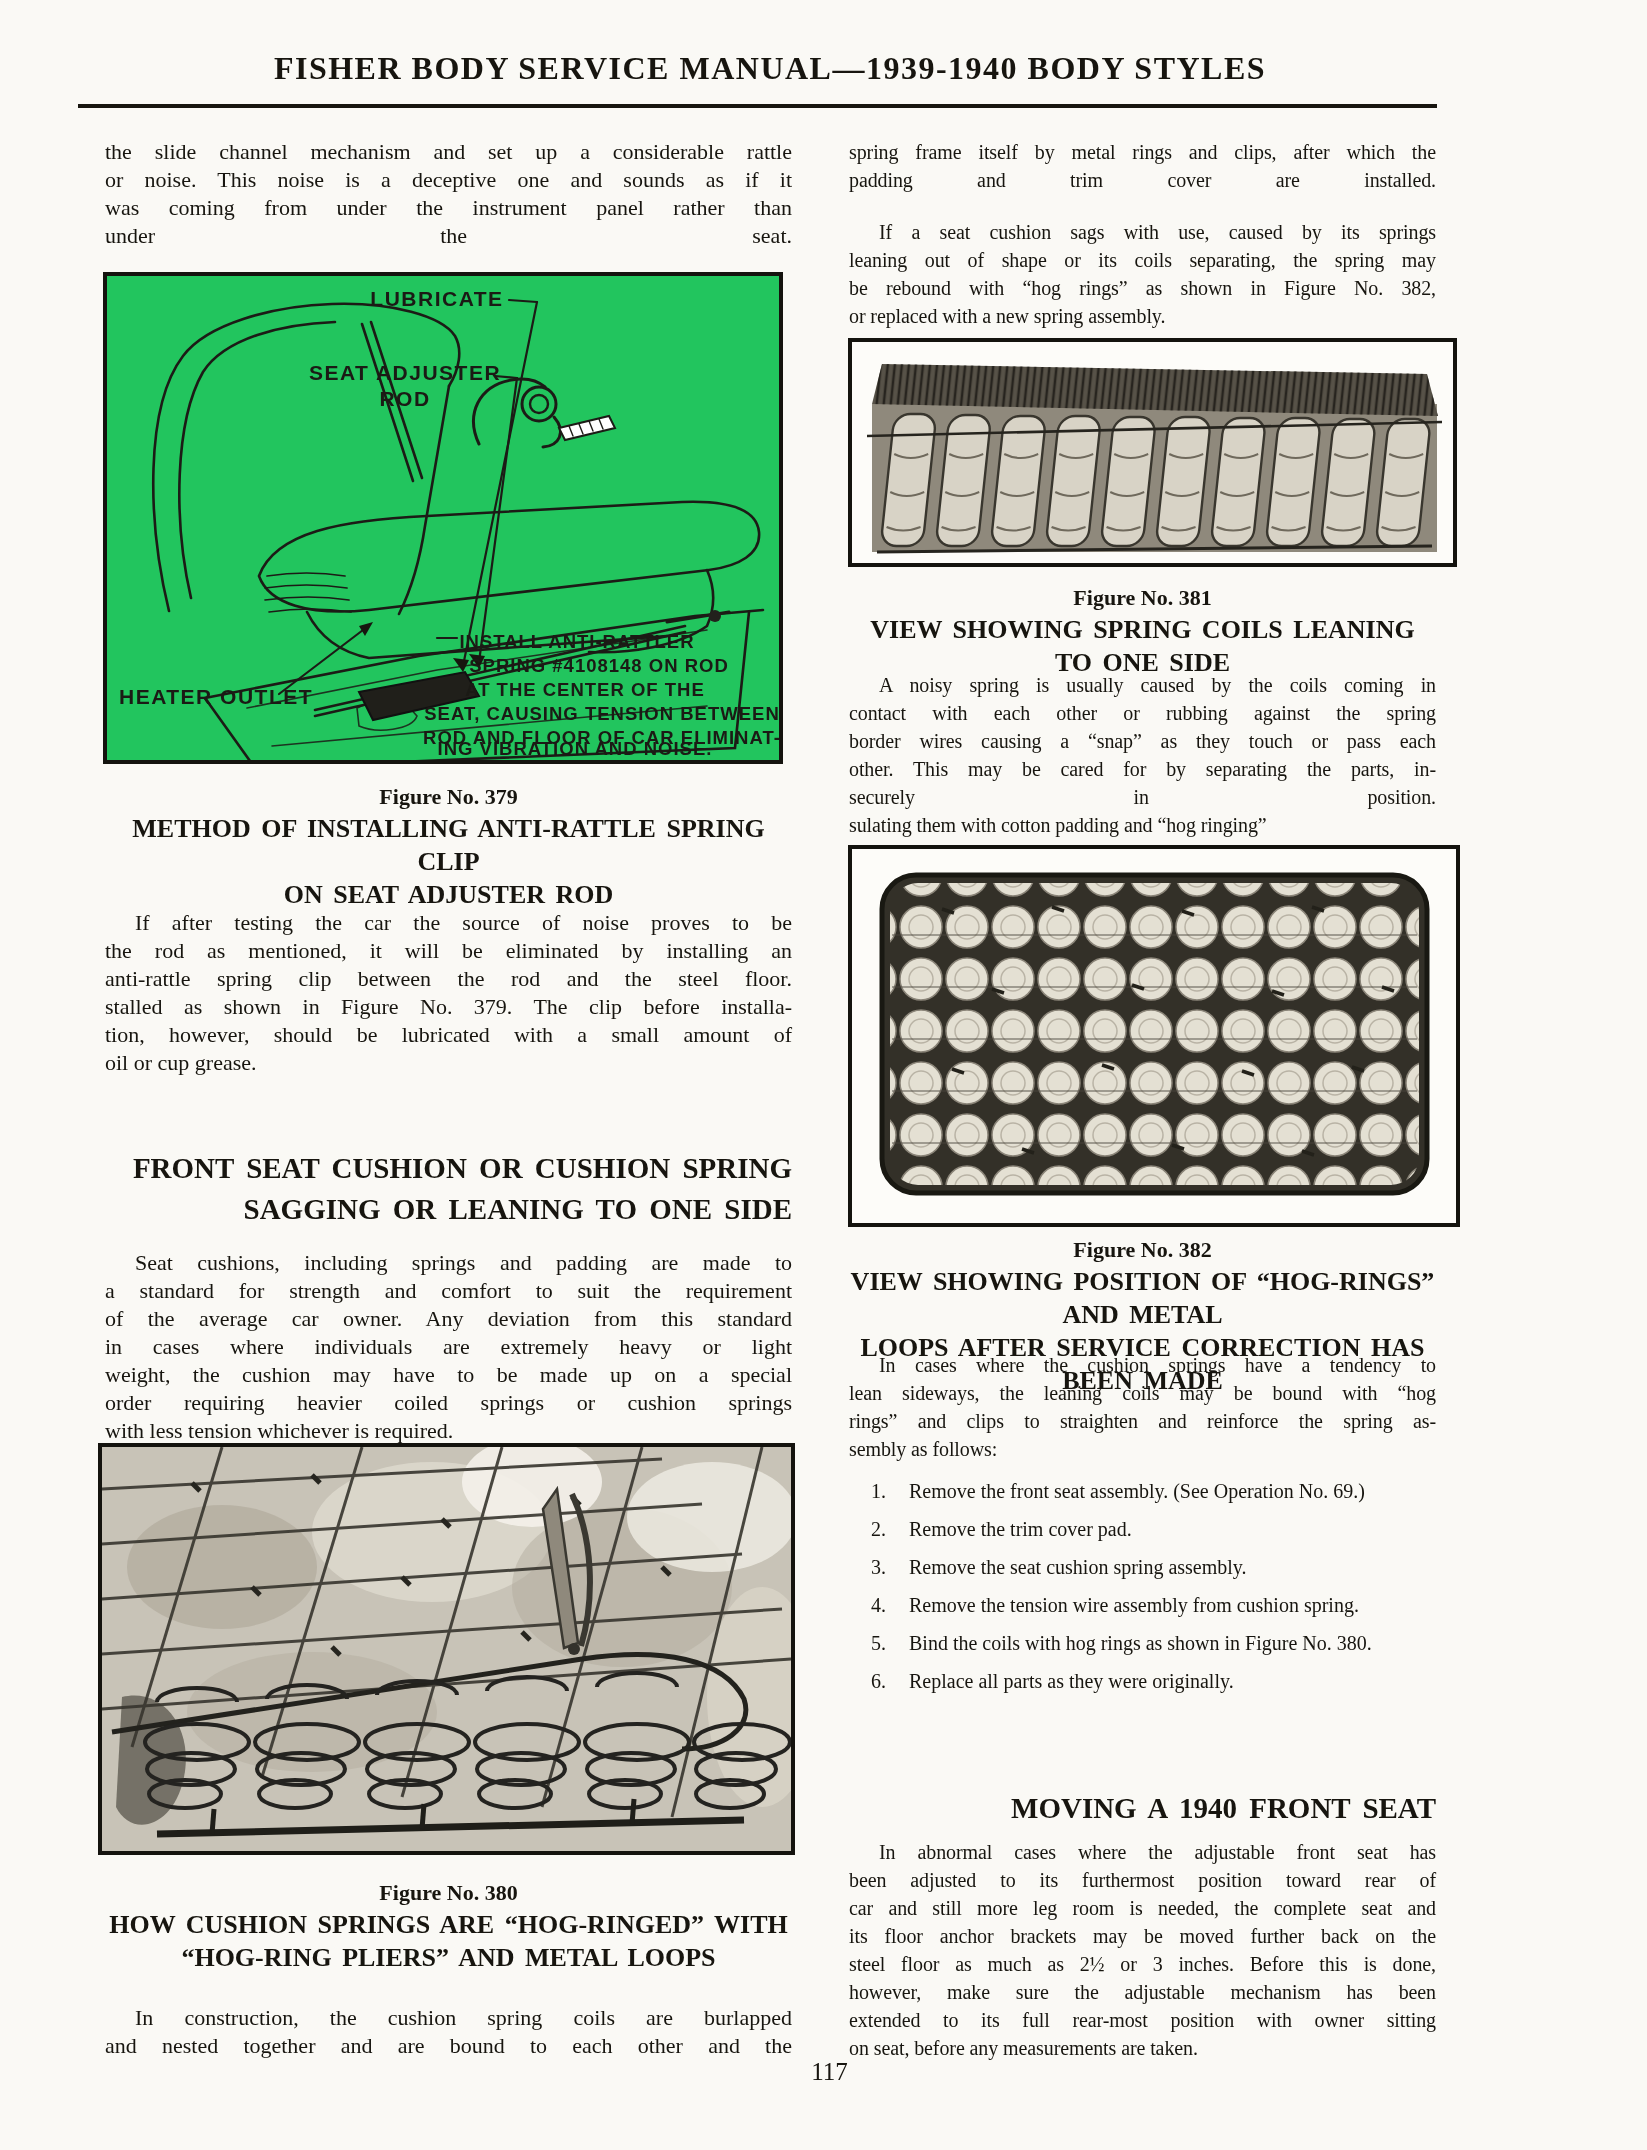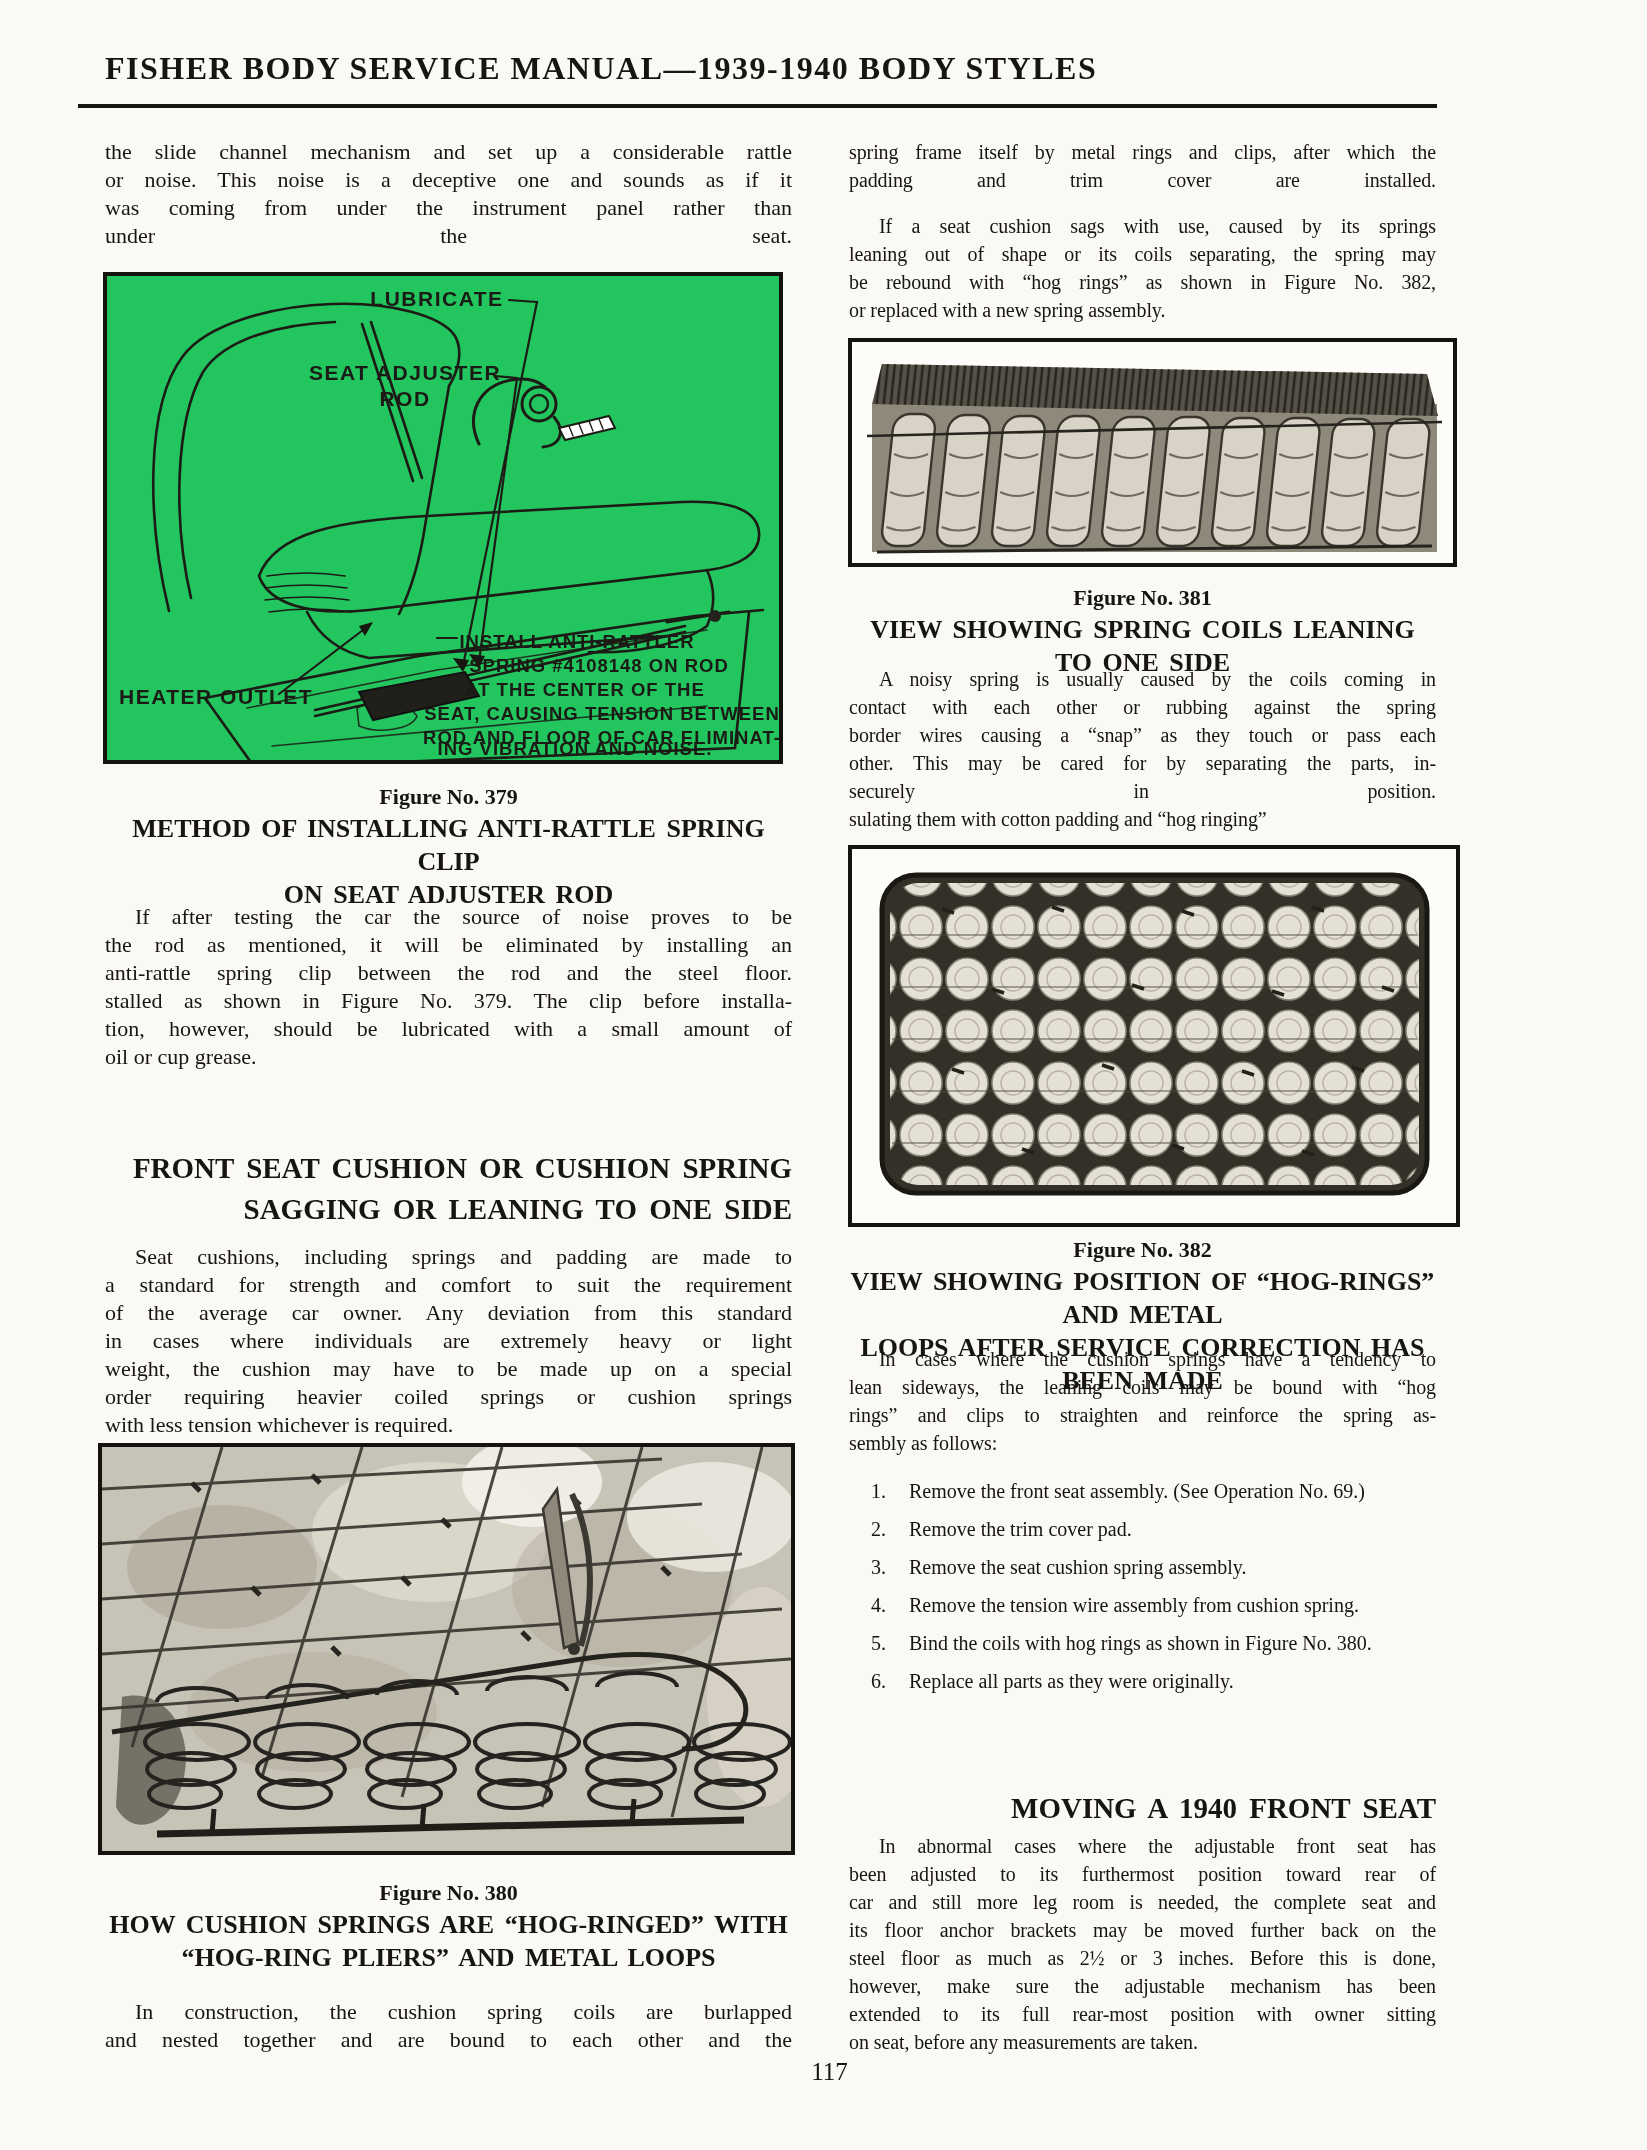--- a/index.html
+++ b/index.html
@@ -1,29 +1,29 @@
 <!DOCTYPE html>
 <html><head>
 <meta charset="utf-8">
 <style>
   html,body { margin:0; padding:0; background:#e9e7e1; }
   .page { position:relative; width:1647px; height:2150px; background:#faf9f5; overflow:hidden;
           font-family:"Liberation Serif", serif; color:#17150f; }
 
   
-  .hdr-title { position:absolute; top:50px; left:105px; width:1330px; text-align:left;
+  .hdr-title { position:absolute; top:50px; left:105px; width:1330px; text-align:center;
                font-size:32px; font-weight:bold; letter-spacing:1.5px; white-space:nowrap; }
   .hdr-rule  { position:absolute; top:104px; left:78px; width:1359px; height:4px; background:#17150f; }
 
   
   .para { position:absolute; }
   .para .ln { line-height:28px; text-align:justify; text-align-last:justify; }
   .para .ln:last-child { text-align-last:left; }
   .para.cont .ln:last-child { text-align-last:justify; }
-  .para.ind .ln:first-child { text-indent:30px; }
+  .para.ind .ln:first-child { text-indent:30px;margin-top:6px; }
   .col-l { left:105px; width:687px; font-size:22px; }
   .col-r { left:849px; width:587px; font-size:20px; letter-spacing:-0.1px; }
 
   .caption { position:absolute; font-weight:bold; text-align:center; }
   .caption .figno { font-size:22px; line-height:30px; }
   .caption .capls .ln { font-size:26px; line-height:33px; text-align:center; word-spacing:4px; }
 
   .sec-heading { position:absolute; font-weight:bold; text-align:center; }
   .sec-heading .ln { font-size:29px; line-height:41px; text-align:right; word-spacing:5px; }
 

